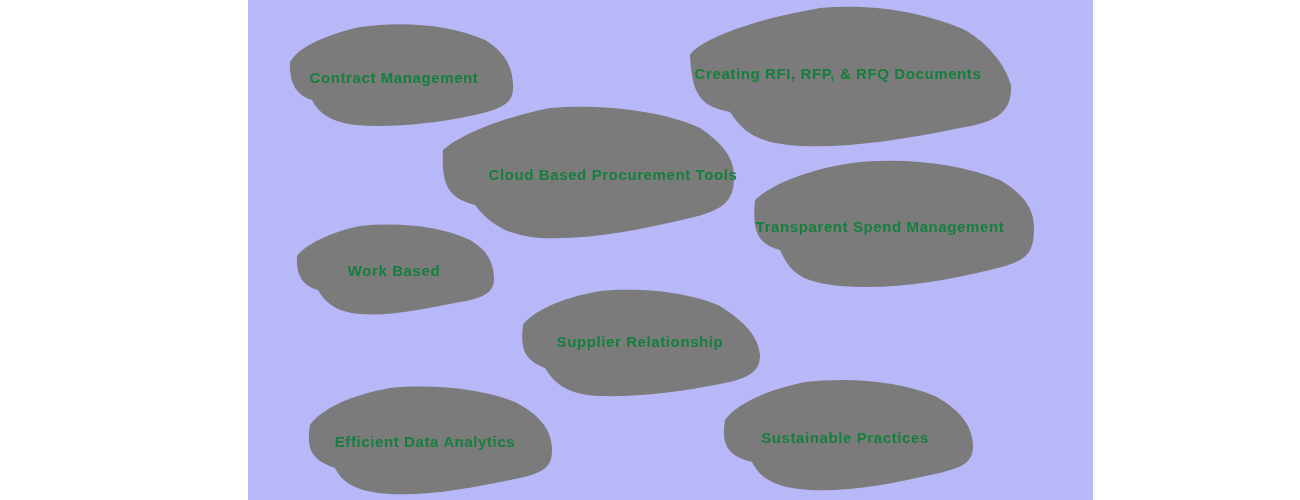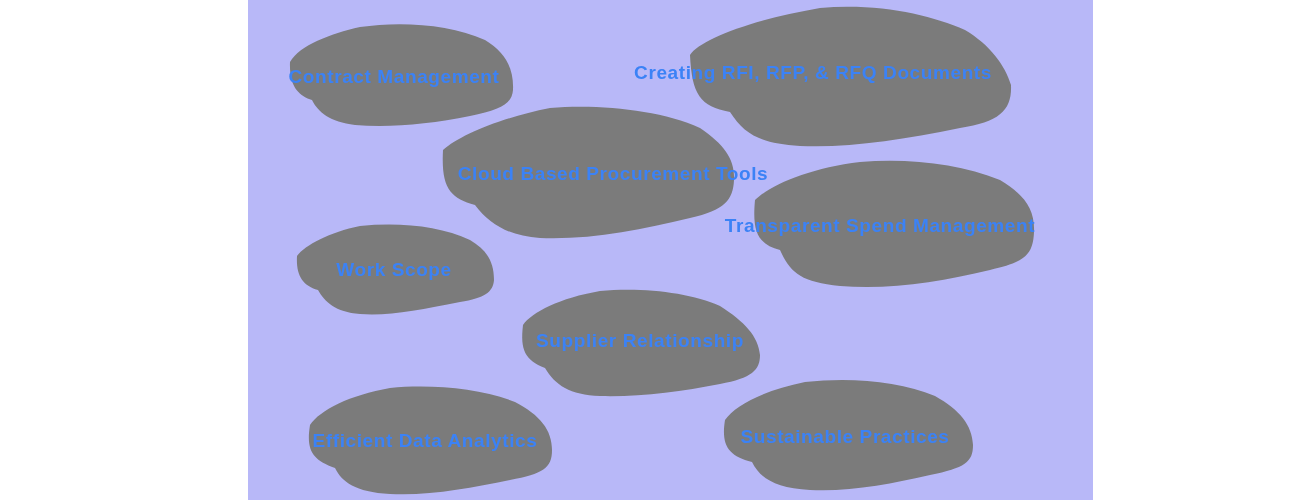--- a/index.html
+++ b/index.html
@@ -1,20 +1,20 @@
 <!DOCTYPE html>
 <html><head>
 <meta charset="utf-8">
 <style>
   html, body { margin:0; padding:0; background:#ffffff; }
   body { width:1300px; height:500px; position:relative; overflow:hidden; font-family:"Liberation Sans", sans-serif; }
   #panel { position:absolute; left:248px; top:0; width:845px; height:500px; background:#b8b8f8; }
   svg.blobs { position:absolute; left:0; top:0; width:1300px; height:500px; }
   .blob { fill:#7b7b7b; }
-  .label { position:absolute; color:#3b82f6; font-weight:bold; font-size:19px; letter-spacing:0.6px; white-space:nowrap; transform:translate(-50%,-50%); }
+  .label { position:absolute; color:#15803d; font-weight:bold; font-size:15px; letter-spacing:0.6px; white-space:nowrap; transform:translate(-50%,-50%); }
 </style>
 </head>
 <body>
 
 <div id="panel"></div>
 
 <svg class="blobs" viewBox="0 0 1300 500">
 
   <path class="blob" d="M290,62 C300,45 330,34 360,27 C400,21 450,24 485,40 C505,52 514,68 513,90 C512,104 500,110 470,116 C430,124 390,128 355,125 C330,122 318,112 312,100 C300,96 289,88 290,62 Z"></path>
 
@@ -27,19 +27,19 @@
   <path class="blob" d="M297,256 C305,245 330,232 360,226 C400,222 440,226 470,240 C487,250 494,262 494,280 C493,292 485,298 460,302 C420,310 390,316 360,314 C335,312 325,302 318,290 C302,285 296,275 297,256 Z"></path>
 
   <path class="blob" d="M523,325 C532,312 560,298 600,291 C640,287 690,292 720,306 C745,322 758,336 760,355 C760,370 752,378 720,384 C680,392 640,397 600,396 C570,395 555,385 545,368 C525,360 520,350 523,325 Z"></path>
 
   <path class="blob" d="M310,425 C320,410 350,395 390,388 C430,384 480,388 515,402 C540,415 552,430 552,450 C552,468 543,474 510,480 C470,488 430,496 390,494 C355,492 342,482 335,468 C312,460 306,450 310,425 Z"></path>
 
   <path class="blob" d="M725,420 C735,405 765,390 805,382 C850,377 900,381 935,396 C960,410 972,425 973,445 C973,462 965,468 930,475 C890,484 850,492 810,490 C775,488 760,478 752,462 C728,456 721,445 725,420 Z"></path>
 </svg>
 
 <div class="label" style="left:394px;top:77px;">Contract Management</div>
-<div class="label" style="left:813px;top:73px;">Creating RFI, RFP, &amp; RFQ Documents</div>
+<div class="label" style="left:838px;top:73px;">Creating RFI, RFP, &amp; RFQ Documents</div>
 <div class="label" style="left:589px;top:174px;margin-left:24px;">Cloud Based Procurement Tools</div>
 <div class="label" style="left:880px;top:226px;">Transparent Spend Management</div>
-<div class="label" style="left:394px;top:270px;">Work Scope</div>
+<div class="label" style="left:394px;top:270px;">Work Based</div>
 <div class="label" style="left:640px;top:341px;text-align:center;">Supplier Relationship</div>
 <div class="label" style="left:425px;top:441px;text-align:center;">Efficient Data Analytics</div>
 <div class="label" style="left:845px;top:437px;">Sustainable Practices</div>
 
 </body></html>

